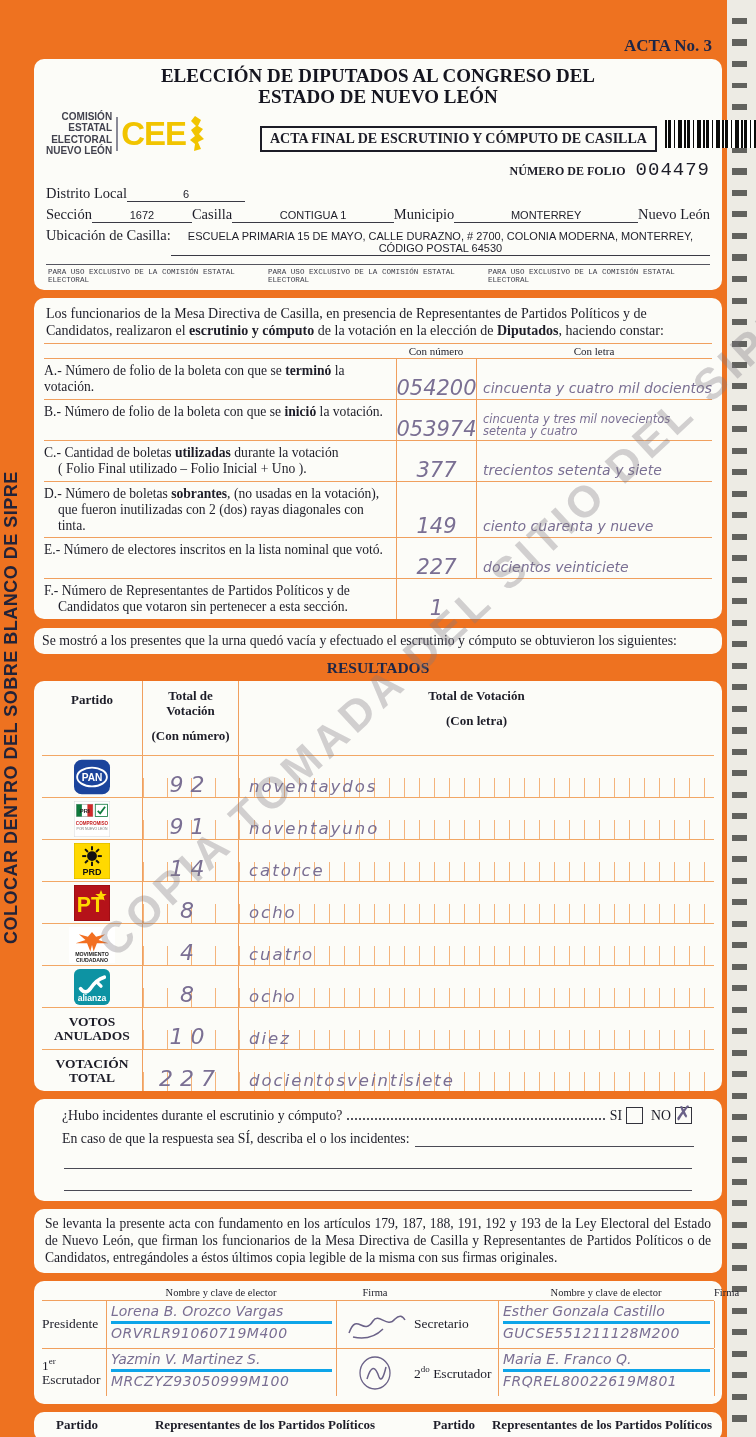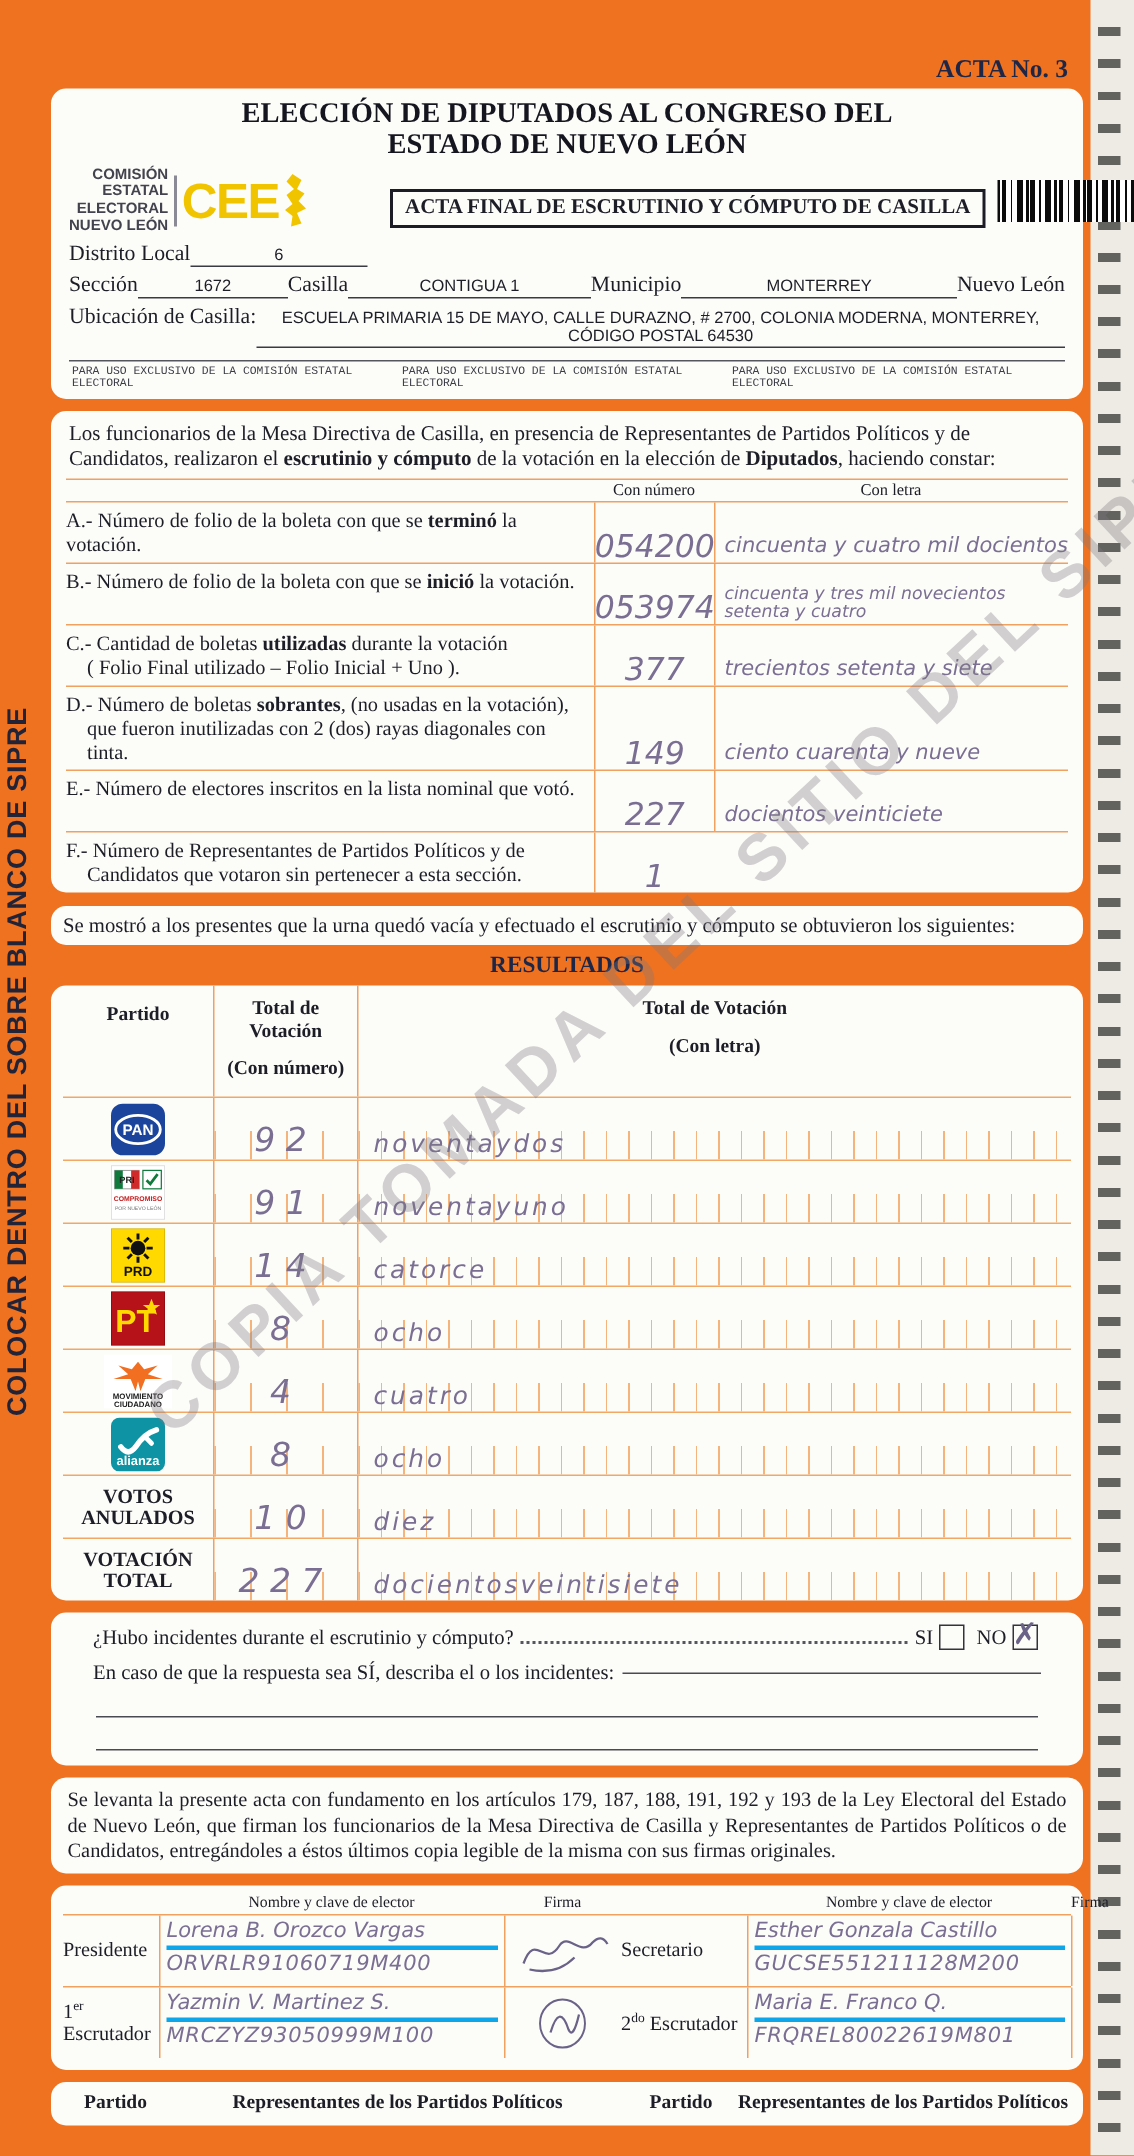--- a/index.html
+++ b/index.html
@@ -83,21 +83,21 @@
     background:repeating-linear-gradient(90deg,#f4b47c 0 1px,transparent 1px 15px) bottom/100% 19px no-repeat;}
   .r-cnum{background:repeating-linear-gradient(90deg,#f4b47c 0 1px,transparent 1px 24px) bottom/100% 19px no-repeat;justify-content:center;}
   .r-cnum .hw{font-size:22px;letter-spacing:7px;line-height:1;padding-bottom:1px;}
   .r-cwords .hw{font-size:16.5px;letter-spacing:2px;line-height:1;padding:0 0 2px 10px;}
   
   .inc{margin-top:8px;padding:8px 28px 10px;}
   .inc-q{display:flex;align-items:flex-end;font-size:13.8px;}
   .dots{flex:1;border-bottom:2px dotted #55555f;margin:0 5px 4px;}
   .chk{width:15px;height:15px;border:1.6px solid #33333d;display:inline-block;position:relative;margin:0 2px 0 4px;flex:none;}
   .chk .x{position:absolute;left:-1px;top:-7px;font-size:20px;color:#6b6288;font-weight:bold;font-family:"DejaVu Sans",sans-serif;}
-  .inc-d{display:flex;align-items:center;font-size:13.8px;margin-top:7px;}
+  .inc-d{display:flex;align-items:flex-end;font-size:13.8px;margin-top:7px;}
   .inc-fill{flex:1;border-bottom:1px solid #4a4a55;margin-left:5px;}
   .inc-line{border-bottom:1px solid #4a4a55;height:21px;margin:0 2px;}
   
   .legal{margin-top:8px;padding:7px 11px;font-size:13.6px;line-height:1.22;text-align:justify;}
   
   .mesa{margin-top:8px;padding:4px 8px 8px;}
   .mesa-title{text-align:center;font-weight:bold;font-size:14.5px;}
   .m-sub{display:grid;grid-template-columns:64px 230px 78px 84px 216px 1fr;border-bottom:1px solid #f0a05f;}
   .m-sub div{font-size:10.5px;text-align:center;padding:2px 0;}
   .m-row{display:grid;grid-template-columns:64px 230px 78px 84px 216px 1fr;min-height:47px;border-bottom:1px solid #f0a05f;}
@@ -143,20 +143,24 @@
           <div>NUEVO LEÓN</div>
         </div>
         <div class="logo-bar"></div>
         <span class="cee-word">CEE</span>
         <svg width="22" height="38" viewBox="0 0 22 38">
           <path d="M9 1 L15 5 L12 11 L17 14 L13 19 L18 24 L12 27 L15 34 L8 36 L9 29 L4 25 L9 21 L5 15 L10 11 L5 6 Z" fill="#f1c400"></path>
         </svg>
       </div>
       <div class="subtitle-box">ACTA FINAL DE ESCRUTINIO Y CÓMPUTO DE CASILLA</div>
       <div class="barcode"></div>
+    </div>
+    <div class="folio-row">
+      <span class="folio-label">NÚMERO DE FOLIO</span>
+      <span class="folio-num">004479</span>
     </div>
     <div class="f-row">
       <span>Distrito Local</span>
       <span class="f-val" style="width:110px;">6</span>
     </div>
     <div class="f-row">
       <span>Sección</span>
       <span class="f-val" style="width:92px;">1672</span>
       <span>Casilla</span>
       <span class="f-val" style="flex:1.4;">CONTIGUA 1</span>

